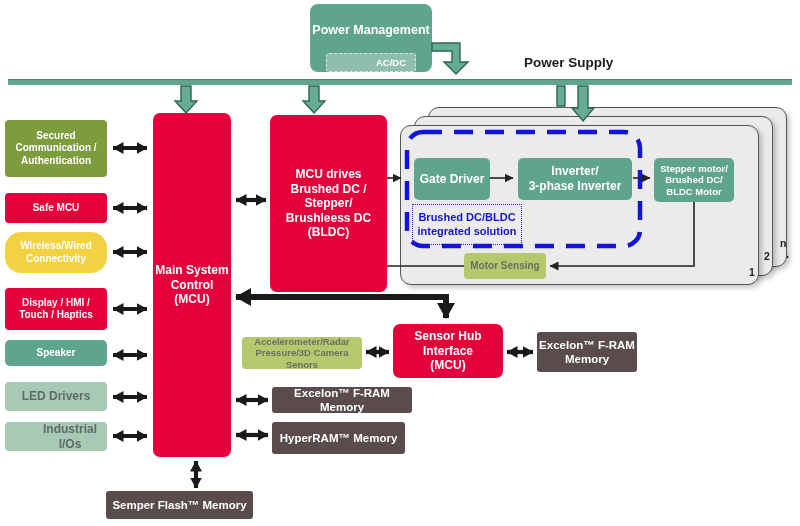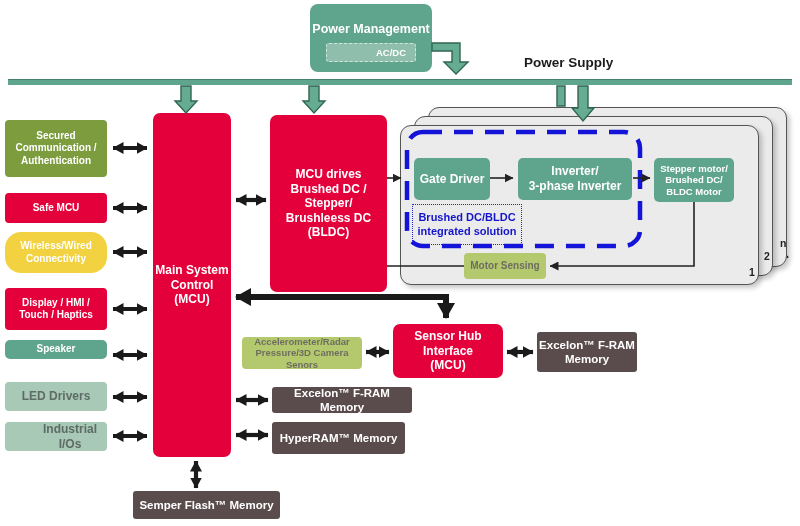--- a/index.html
+++ b/index.html
@@ -16,21 +16,21 @@
   .red{background:#E4003A;border-radius:7px;}
   .teal{background:#5FA48C;border-radius:5px;}
   .olive{background:#7C9C3E;border-radius:4px;}
   .yellow{background:#F2D240;border-radius:16px;}
   .sage{background:#A7C9B6;border-radius:4px;color:#5F6B66;font-weight:600;}
   .lime{background:#B4C86E;border-radius:4px;color:#6E6E60;font-weight:600;}
   .memory{background:#5A4B4D;border-radius:3px;}
   
   .lbox{left:5px;width:102px;font-size:10px;}
   #pm-box{left:310px;top:4px;width:122px;height:68px;font-size:12.5px;font-weight:600;
-          flex-direction:column;gap:4px;border-radius:8px;padding-top:8px;}
+          flex-direction:column;gap:13px;border-radius:8px;padding-top:8px;justify-content:flex-end;}
   #acdc{margin-top:2px;width:48px;height:17px;background:#8FBFAC;border:1px dashed rgba(255,255,255,.6);
         border-radius:3px;font-size:9.5px;display:flex;align-items:center;justify-content:center;padding-left:40px;}
   #rail{position:absolute;left:8px;top:79px;width:784px;height:6px;background:#5FA48C;
         border-top:1.5px solid #47816C;box-sizing:border-box;}
   #supply-label{position:absolute;left:524px;top:55px;font-size:13.5px;font-weight:700;color:#1b1b1b;text-align:center;}
   .panel{position:absolute;width:357px;height:158px;background:#EBEBEB;border:1.5px solid #555;
          border-radius:11px;box-shadow:3px 3px 5px rgba(0,0,0,.22);}
   .layer-num{position:absolute;font-size:10.5px;color:#222;font-weight:600;}
   #layer-dots{position:absolute;left:775px;top:249px;font-size:13px;font-weight:700;color:#222;
               transform:rotate(-35deg);letter-spacing:1px;}
@@ -55,21 +55,21 @@
   </div>
 
   <div class="box olive lbox z10" style="top:120px;height:57px;">Secured
 Communication /
 Authentication</div>
   <div class="box red lbox z10" style="top:193px;height:30px;border-radius:4px;">Safe MCU</div>
   <div class="box yellow lbox z10" style="top:232px;height:41px;">Wireless/Wired
 Connectivity</div>
   <div class="box red lbox z10" style="top:288px;height:42px;border-radius:4px;">Display / HMI /
 Touch / Haptics</div>
-  <div class="box teal lbox z10" style="top:340px;height:19px;">Speaker</div>
+  <div class="box teal lbox z10" style="top:340px;height:26px;">Speaker</div>
   <div class="box sage lbox z10" style="top:382px;height:29px;font-size:12px;">LED Drivers</div>
   <div class="box sage lbox z10" style="top:422px;height:29px;font-size:12px;padding-left:28px;">Industrial I/Os</div>
 
   <div class="box red z10" style="left:153px;top:113px;width:78px;height:344px;font-size:12px;">Main System
 Control
 (MCU)</div>
 
   <div class="box red z10" style="left:270px;top:115px;width:117px;height:177px;font-size:12px;">MCU drives
 Brushed DC /
 Stepper/
@@ -96,21 +96,21 @@
   <div class="box lime z10" style="left:242px;top:337px;width:120px;height:32px;font-size:9.5px;">Accelerometer/Radar
 Pressure/3D Camera Senors</div>
   <div class="box red z10" style="left:393px;top:324px;width:110px;height:54px;font-size:12px;">Sensor Hub
 Interface
 (MCU)</div>
   <div class="box memory z10" style="left:537px;top:332px;width:100px;height:40px;font-size:11.5px;">Excelon™ F-RAM
 Memory</div>
 
   <div class="box memory z10" style="left:272px;top:387px;width:140px;height:26px;font-size:11.5px;">Excelon™ F-RAM  Memory</div>
   <div class="box memory z10" style="left:272px;top:422px;width:133px;height:32px;font-size:11.5px;">HyperRAM™  Memory</div>
-  <div class="box memory z10" style="left:133px;top:491px;width:147px;height:28px;font-size:11.5px;">Semper Flash™  Memory</div>
+  <div class="box memory z10" style="left:106px;top:491px;width:147px;height:28px;font-size:11.5px;">Semper Flash™  Memory</div>
 
   <svg class="overlay" width="800" height="526" viewBox="0 0 800 526">
     <defs>
       <marker id="ah" markerUnits="userSpaceOnUse" markerWidth="11" markerHeight="12" refX="10.5" refY="6" orient="auto">
         <path d="M0,0 L11,6 L0,12 Z" fill="#1A1A1A"></path>
       </marker>
       <marker id="ahs" markerUnits="userSpaceOnUse" markerWidth="11" markerHeight="12" refX="10.5" refY="6" orient="auto-start-reverse">
         <path d="M0,0 L11,6 L0,12 Z" fill="#1A1A1A"></path>
       </marker>
       <marker id="ahBig" markerUnits="userSpaceOnUse" markerWidth="16" markerHeight="18" refX="15" refY="9" orient="auto">

